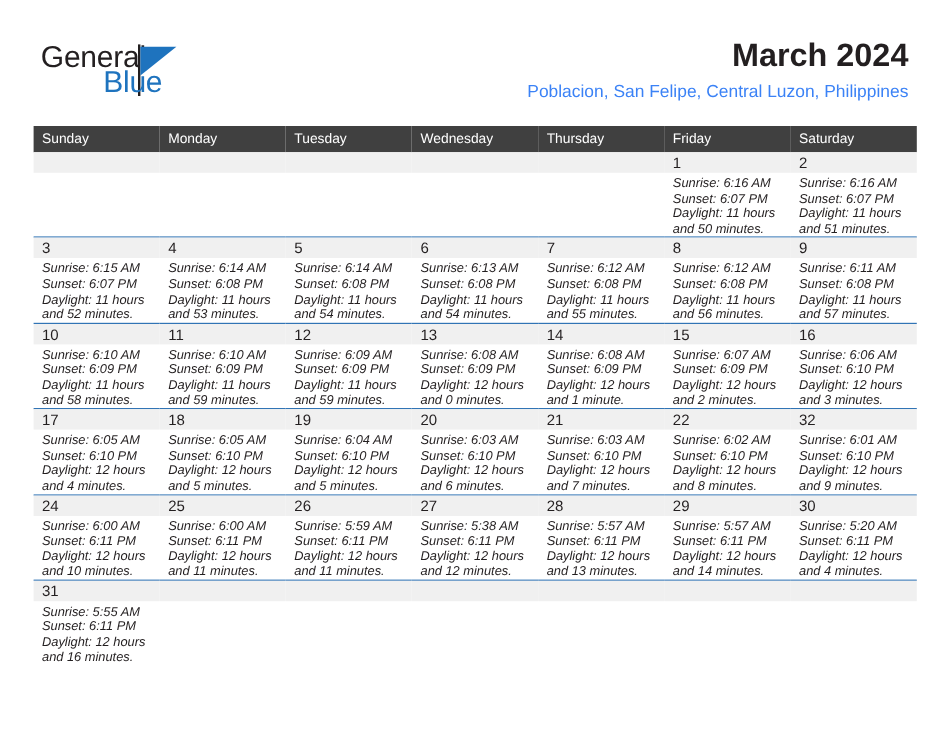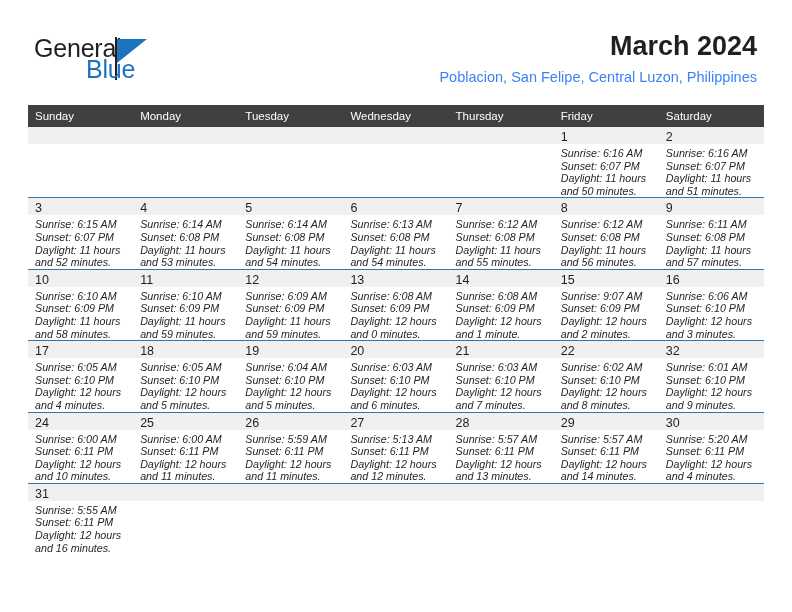--- a/index.html
+++ b/index.html
@@ -386,21 +386,21 @@
                 <div class="cell-line">Sunset: 6:09 PM</div>
                 <div class="cell-line">Daylight: 12 hours</div>
                 <div class="cell-line">and 1 minute.</div>
               </div>
             </div>
           </td>
           <td class="">
             <div class="cell-inner">
               <div class="date-band"><span class="date-num">15</span></div>
               <div class="cell-lines">
-                <div class="cell-line">Sunrise: 9:07 AM</div>
+                <div class="cell-line">Sunrise: 6:07 AM</div>
                 <div class="cell-line">Sunset: 6:09 PM</div>
                 <div class="cell-line">Daylight: 12 hours</div>
                 <div class="cell-line">and 2 minutes.</div>
               </div>
             </div>
           </td>
           <td class="">
             <div class="cell-inner">
               <div class="date-band"><span class="date-num">16</span></div>
               <div class="cell-lines">
@@ -522,21 +522,21 @@
                 <div class="cell-line">Sunset: 6:11 PM</div>
                 <div class="cell-line">Daylight: 12 hours</div>
                 <div class="cell-line">and 11 minutes.</div>
               </div>
             </div>
           </td>
           <td class="">
             <div class="cell-inner">
               <div class="date-band"><span class="date-num">27</span></div>
               <div class="cell-lines">
-                <div class="cell-line">Sunrise: 5:13 AM</div>
+                <div class="cell-line">Sunrise: 5:38 AM</div>
                 <div class="cell-line">Sunset: 6:11 PM</div>
                 <div class="cell-line">Daylight: 12 hours</div>
                 <div class="cell-line">and 12 minutes.</div>
               </div>
             </div>
           </td>
           <td class="">
             <div class="cell-inner">
               <div class="date-band"><span class="date-num">28</span></div>
               <div class="cell-lines">

